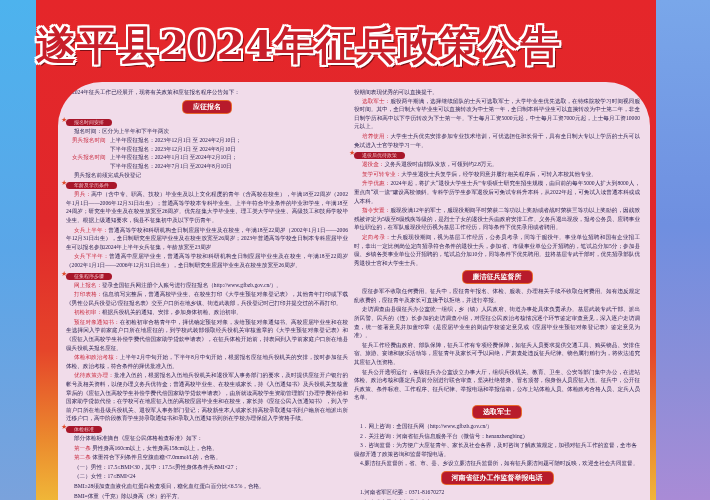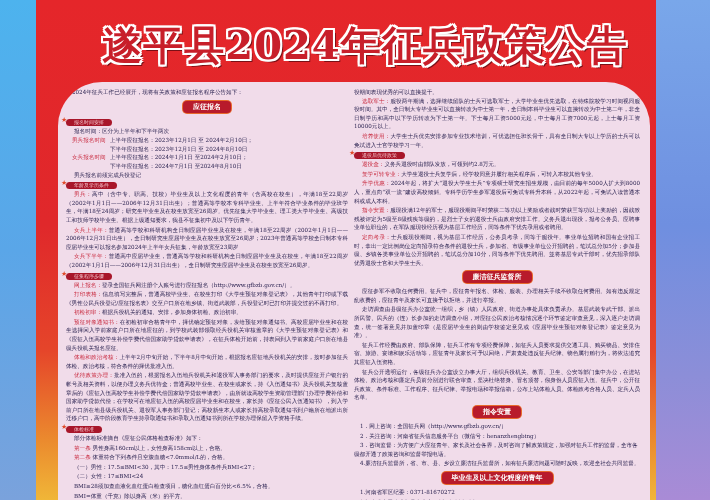--- a/index.html
+++ b/index.html
@@ -15,36 +15,35 @@
   }
   .bg-right {
     position: absolute; right: 0; top: 0; width: 54px; height: 500px;
     background: linear-gradient(180deg, #79a7ea 0%, #6f8fe0 45%, #8c8ed8 75%, #a98bd6 100%);
   }
   .poster {
     position: absolute; left: 36px; top: 0; width: 620px; height: 500px;
     background: linear-gradient(180deg, #e5262a 0%, #e0282b 45%, #e5452a 70%, #eb8a2e 88%, #f0b638 100%);
   }
   .title {
-    position: absolute; left: 0; top: 18px; width: 620px; text-align: center;
+    position: absolute; left: 0; top: 18px; width: 620px; text-align: left;
     font-family: "DejaVu Serif", serif; font-weight: bold; font-size: 40px;
     color: #c81f2a; letter-spacing: 1px;
     text-shadow:
       2px 2px 0 #fff, -2px -2px 0 #fff, 2px -2px 0 #fff, -2px 2px 0 #fff,
       0 2px 0 #fff, 2px 0 0 #fff, 0 -2px 0 #fff, -2px 0 0 #fff,
       3px 3px 0 #7a1016;
-    margin-left: 19px;
   }
   .panel {
     position: absolute; left: 22px; top: 82px; width: 592px; height: 430px;
     background: #f1dcea;
     border-radius: 44px 44px 0 0;
     overflow: hidden;
   }
-  .col { position: absolute; top: 6px; font-size: 5.6px; line-height: 8.6px; color: #2a2250; }
+  .col { position: absolute; top: 6px; font-size: 5.6px; line-height: 8.6px; color: #2a2250; font-family: Liberation Serif, serif; }
   .col-left { left: 8px; width: 282px; }
   .col-right { left: 296px; width: 286px; }
   .intro { margin: 0 0 2px 6px; }
   .section-banner {
     display: block; width: fit-content; margin: 4px auto 4px;
     background: #b81b2b; color: #fff; font-weight: bold; font-size: 7px;
     padding: 1px 10px; border-radius: 4px; line-height: 10px;
     box-shadow: 0 0 0 1px #e86a2c;
   }
   .sub-tag {
@@ -126,26 +125,26 @@
       <div class="p"><span class="hl">升学优惠：</span><span>2024年起，将扩大“退役大学生士兵”专项硕士研究生招生规模，由目前的每年5000人扩大到8000人，重点向“双一流”建设高校倾斜。专科学历学生参军退役后可免试专科升本科，从2022年起，可免试入读普通本科或成人本科。</span></div>
       <div class="p"><span class="hl">指令安置：</span><span>服现役满12年的军士，服现役期间平时荣获二等功以上奖励或者战时荣获三等功以上奖励的，因战致残被评定为5级至8级残疾等级的，是烈士子女的退役士兵由政府安排工作。义务兵退出现役，报考公务员、应聘事业单位职位的，在军队服现役经历视为基层工作经历，同等条件下优先录用或者聘用。</span></div>
       <div class="p"><span class="hl">定向考录：</span><span>士兵服现役期间，视为基层工作经历，公务员考录，同等于服役年。事业单位招聘和国有企业招工时，拿出一定比例岗位定向招录符合条件的退役士兵，参加省、市级事业单位公开招聘的，笔试总分加5分；参加县级、乡镇各类事业单位公开招聘的，笔试总分加10分，同等条件下优先聘用。並将基层专武干部时，优先招录部队优秀退役士官和大学生士兵。</span></div>
 
       <div class="section-banner">廉洁征兵监督所</div>
       <div class="p">应征参军不收取任何费用。征兵中，应征青年报名、体检、服装、办理相关手续不收取任何费用。如有违反规定乱收费的，应征青年及家长可直接予以拒绝，并进行举报。</div>
       <div class="p">走访调查由县级征兵办公室统一组织，乡（镇）人民政府、街道办事处具体负责承办。基层武装专武干部、派出所民警、民兵的（连）长参加的走访调查小组，对应征公民政治考核情况逐个环节鉴定审查意见，深入逐户走访调查，统一签署意见并加盖印章（是应届毕业生的则由学校鉴定意见或《应届毕业生预征对象登记表》鉴定意见为准）。</div>
       <div class="p">征兵工作经费由政府、部队保障，征兵工作有专项经费保障，如征兵人员要求提供交通工具、购买物品、安排住宿、旅游、宴请和娱乐活动等，应征青年及家长可予以回绝，严肃查处违反征兵纪律、物色属行贿行为，将依法追究其应征入伍资格。</div>
       <div class="p">征兵公开透明运行，各级征兵办公室设立办事大厅，组织兵役机关、教育、卫生、公安等部门集中办公，在进站体检、政治考核和廉定兵员前分别进行联合审查，坚决杜绝替身、冒名顶替，假身份人员应征入伍。征兵中，公开征兵政策、条件标准、工作程序、征兵纪律、举报电话和举报信箱，公布上站体检人员、体检政考合格人员、定兵人员名单。</div>
 
-      <div class="section-banner">指令安置</div>
+      <div class="section-banner">选取军士</div>
       <div class="list-item"><span>1．网上咨询：</span><span>全国征兵网（http://www.gfbzb.gov.cn/）</span></div>
       <div class="list-item"><span>2．关注咨询：</span><span>河南省征兵信息服务平台（微信号：henanzhengbing）</span></div>
       <div class="list-item"><span>3．咨询监督：</span><span>为方便广大应征青年、家长及社会各界，及时咨询了解政策规定，加强对征兵工作的监督，全市各级都开通了政策咨询和监督举报电话。</span></div>
       <div class="list-item">4.廉洁征兵监督所，省、市、县、乡设立廉洁征兵监督所，如有征兵廉洁问题可随时反映，欢迎全社会共同监督。</div>
 
-      <div class="section-banner">毕业生及以上文化程度的青年</div>
+      <div class="section-banner">河南省征办工作监督举报电话</div>
       <div class="list-item"><span>1.河南省军区纪委：</span><span>0371-81670272</span></div>
       <div class="list-item"><span>2.河南省人民政府征兵办公室：</span><span>0371-81672075</span></div>
       
     </div>
 
   </div>
 </div>
 
 </body></html>

